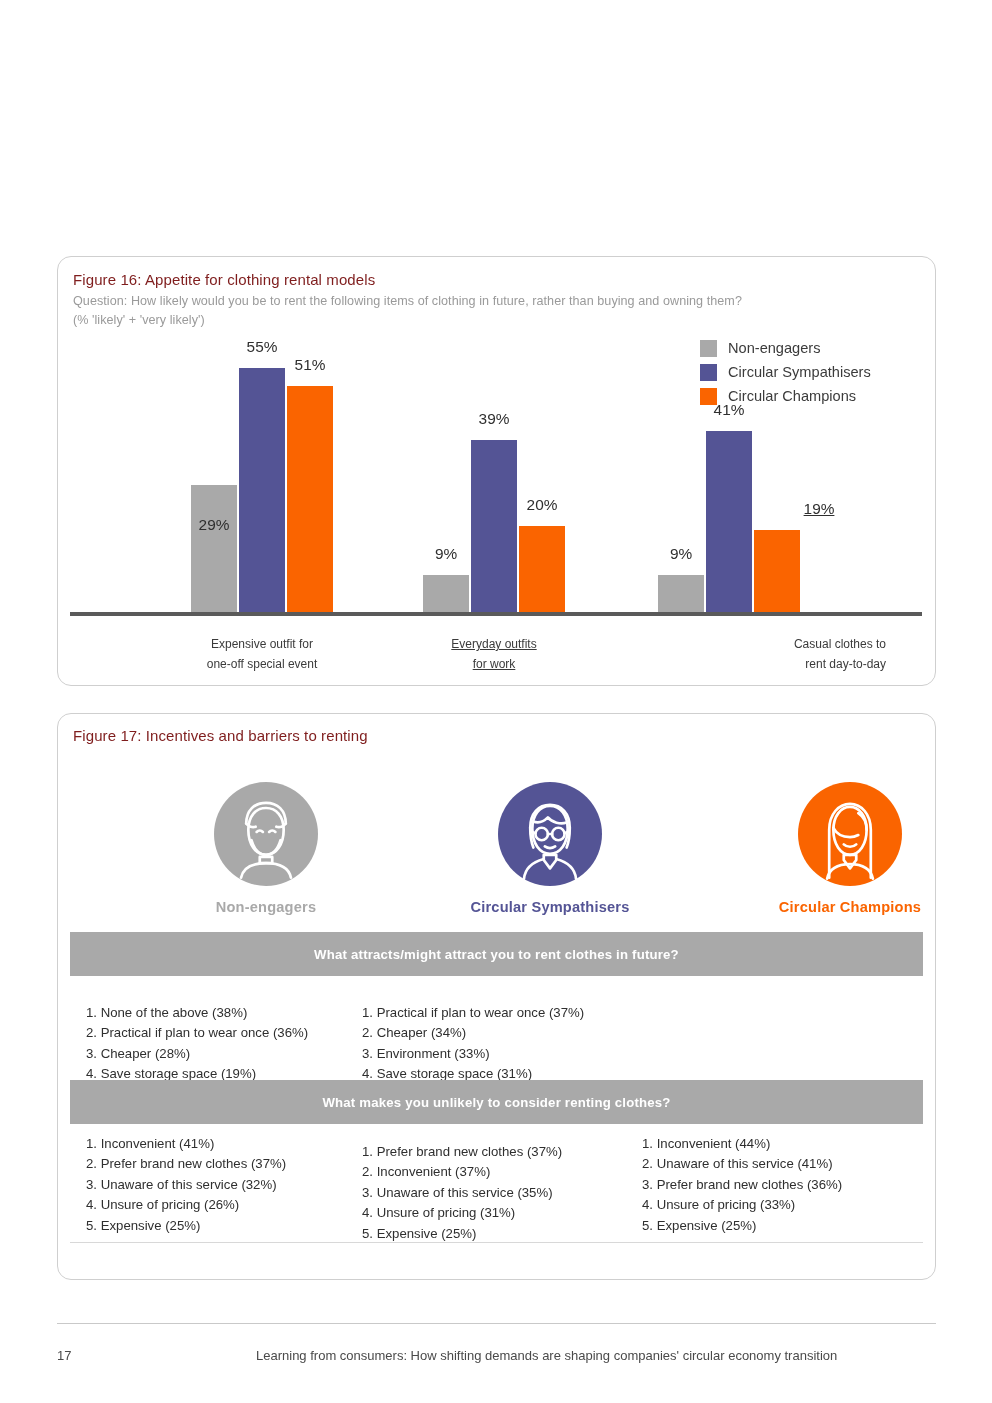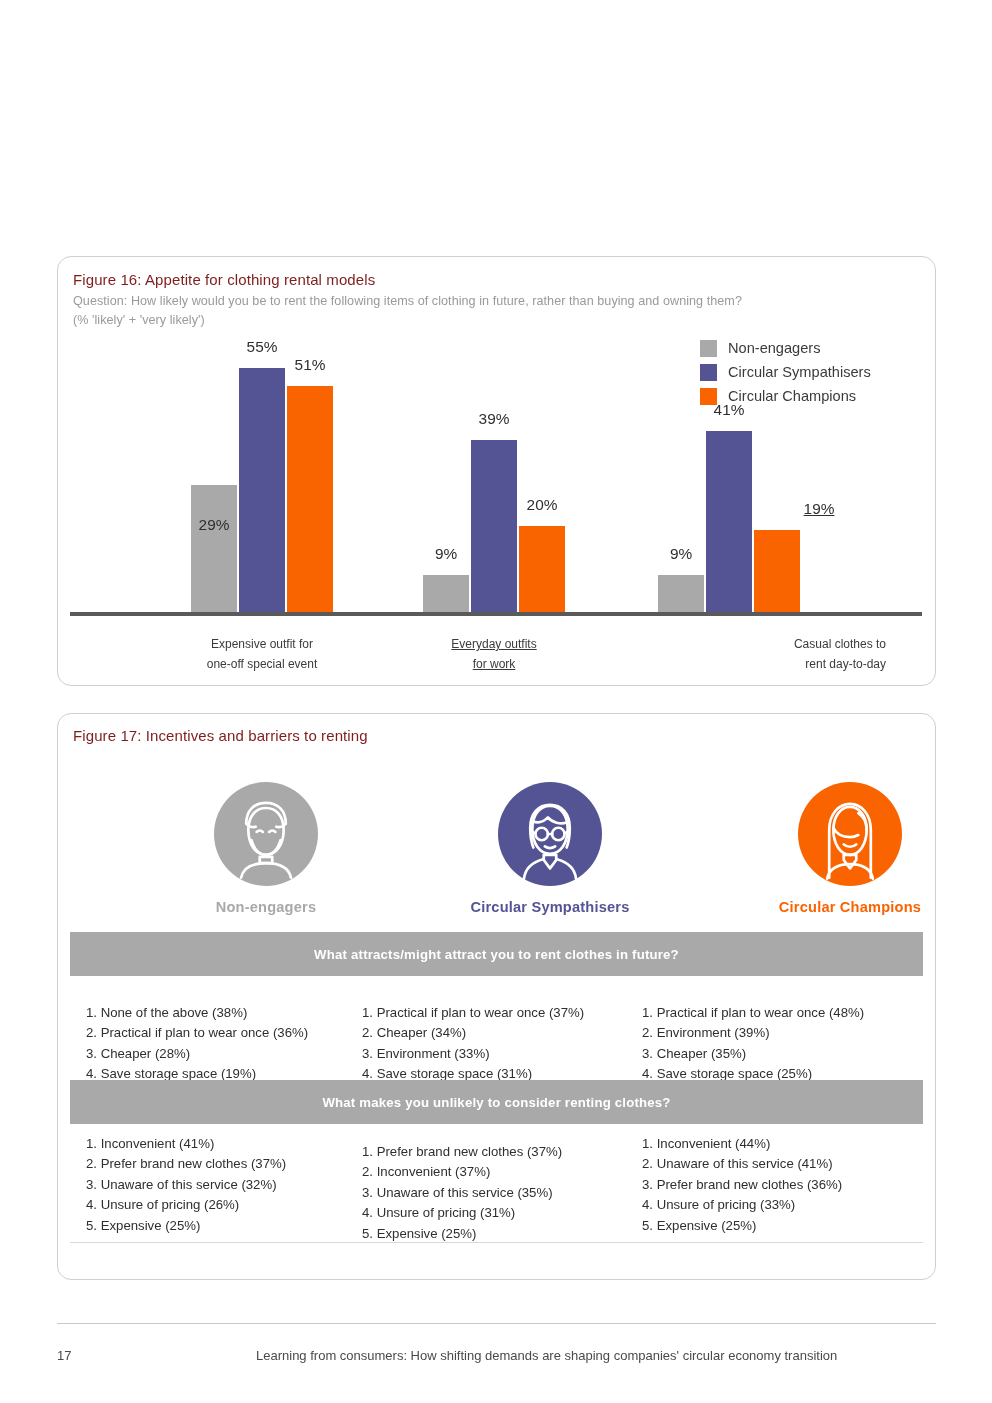--- a/index.html
+++ b/index.html
@@ -208,26 +208,20 @@
         <div>2. Practical if plan to wear once (36%)</div>
         <div>3. Cheaper (28%)</div>
         <div>4. Save storage space (19%)</div>
       </div>
       <div class="anscol" style="left: 292px;">
         <div>1. Practical if plan to wear once (37%)</div>
         <div>2. Cheaper (34%)</div>
         <div>3. Environment (33%)</div>
         <div>4. Save storage space (31%)</div>
       </div>
-      <div class="anscol" style="left: 572px;">
-        <div>1. Practical if plan to wear once (48%)</div>
-        <div>2. Environment (39%)</div>
-        <div>3. Cheaper (35%)</div>
-        <div>4. Save storage space (25%)</div>
-      </div>
     </div>
     <div class="qbar" style="top: 367px;">
       <span>What makes you unlikely to consider renting clothes?</span>
     </div>
     <div class="ansrow" style="top: 421px; height: 108px;">
       <div class="anscol" style="left: 16px;">
         <div>1. Inconvenient (41%)</div>
         <div>2. Prefer brand new clothes (37%)</div>
         <div>3. Unaware of this service (32%)</div>
         <div>4. Unsure of pricing (26%)</div>

